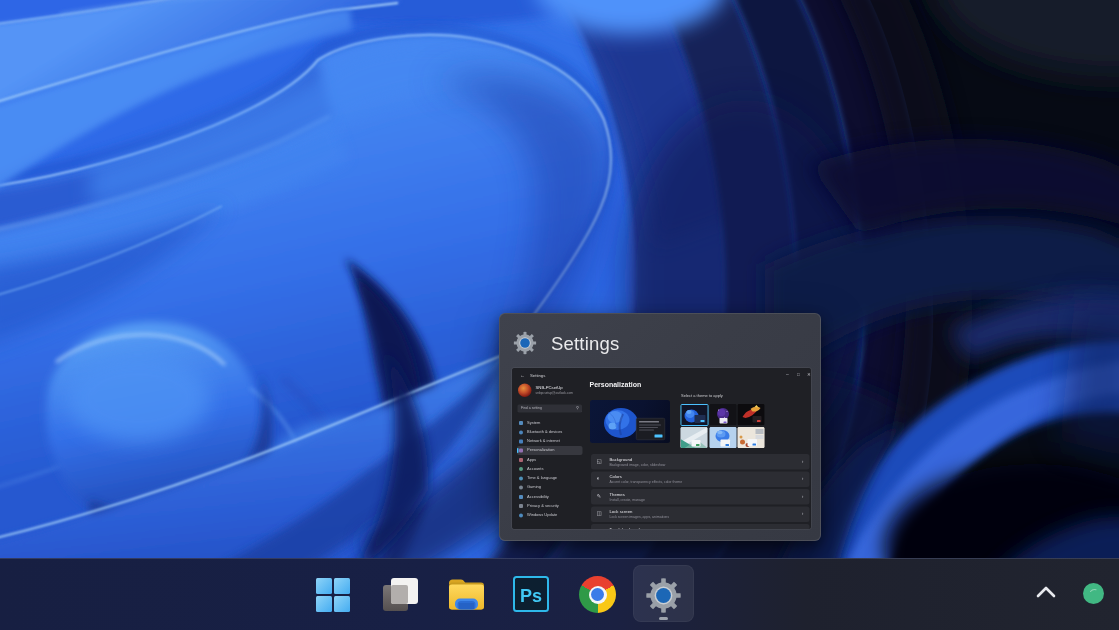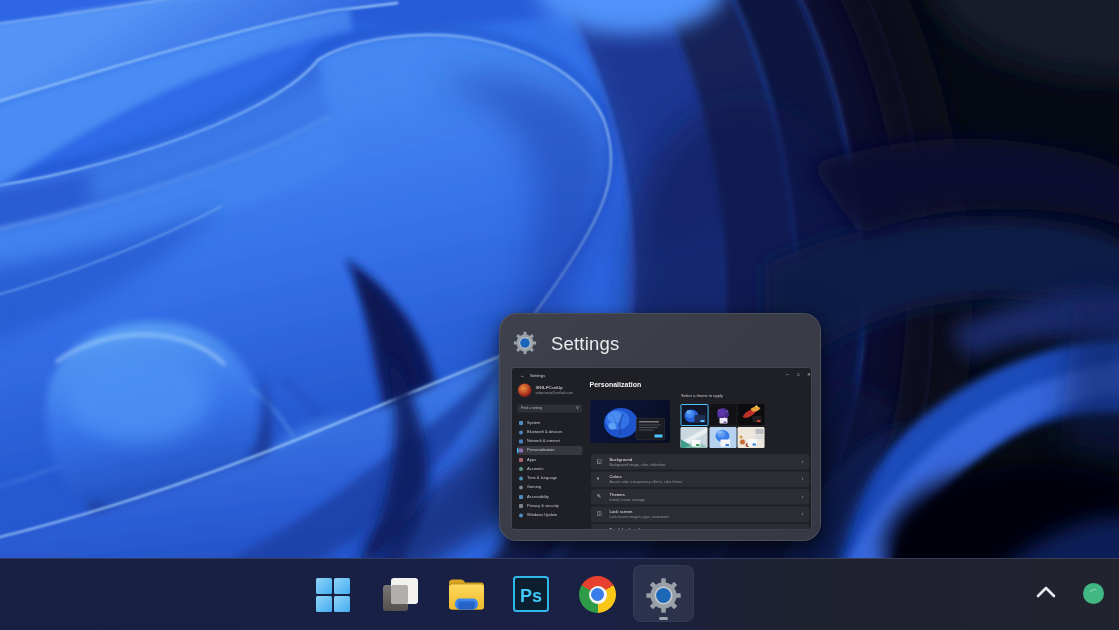--- a/index.html
+++ b/index.html
@@ -5,21 +5,21 @@
 html,body{margin:0;padding:0;background:#000;}
 #stage{position:relative;width:1119px;height:630px;overflow:hidden;font-family:"Liberation Sans",sans-serif;}
 #wall{position:absolute;left:0;top:0;}
 #taskbar{position:absolute;left:0;top:558px;width:1119px;height:72px;
  background:linear-gradient(90deg,#171f42 0%,#182045 38%,#1b2142 55%,#1e212e 72%,#21242f 100%);
  border-top:1px solid rgba(95,105,145,.38);box-sizing:border-box;}
 .tbicon{position:absolute;}
 #settingsBtn{position:absolute;left:633px;top:565px;width:61px;height:57px;border-radius:8px;
  background:rgba(255,255,255,.08);border:1px solid rgba(255,255,255,.04);box-sizing:border-box;}
 #settingsPill{position:absolute;left:659px;top:617px;width:9px;height:3px;border-radius:2px;background:#9da3ad;}
-#popup{position:absolute;left:499px;top:313px;width:322px;height:228px;border-radius:18px;
+#popup{position:absolute;left:499px;top:313px;width:322px;height:228px;border-radius:6px;
  background:linear-gradient(135deg,#3f424c 0%,#3a3d47 45%,#363943 100%);
  border:1px solid rgba(255,255,255,.10);box-sizing:border-box;
  box-shadow:0 16px 40px rgba(0,0,0,.5), 0 4px 12px rgba(0,0,0,.38);}
 #popTitle{position:absolute;left:51px;top:19px;color:#eaeaec;font-size:18.5px;letter-spacing:.2px;}
 #thumb{position:absolute;left:12px;top:54px;width:299px;height:161px;background:#202127;border-radius:3px;
  overflow:hidden;box-shadow:0 0 0 1px rgba(255,255,255,.05);}
 #ti{position:absolute;left:0;top:0;width:598px;height:322px;transform:scale(.5);transform-origin:0 0;background:#1f2025;}
 #ti .ab{position:absolute;}
 .nav{position:absolute;left:30px;font-size:8px;color:#c6c6cc;white-space:nowrap;}
 .nic{position:absolute;left:14px;width:8px;height:8px;border-radius:2px;opacity:.85;}

